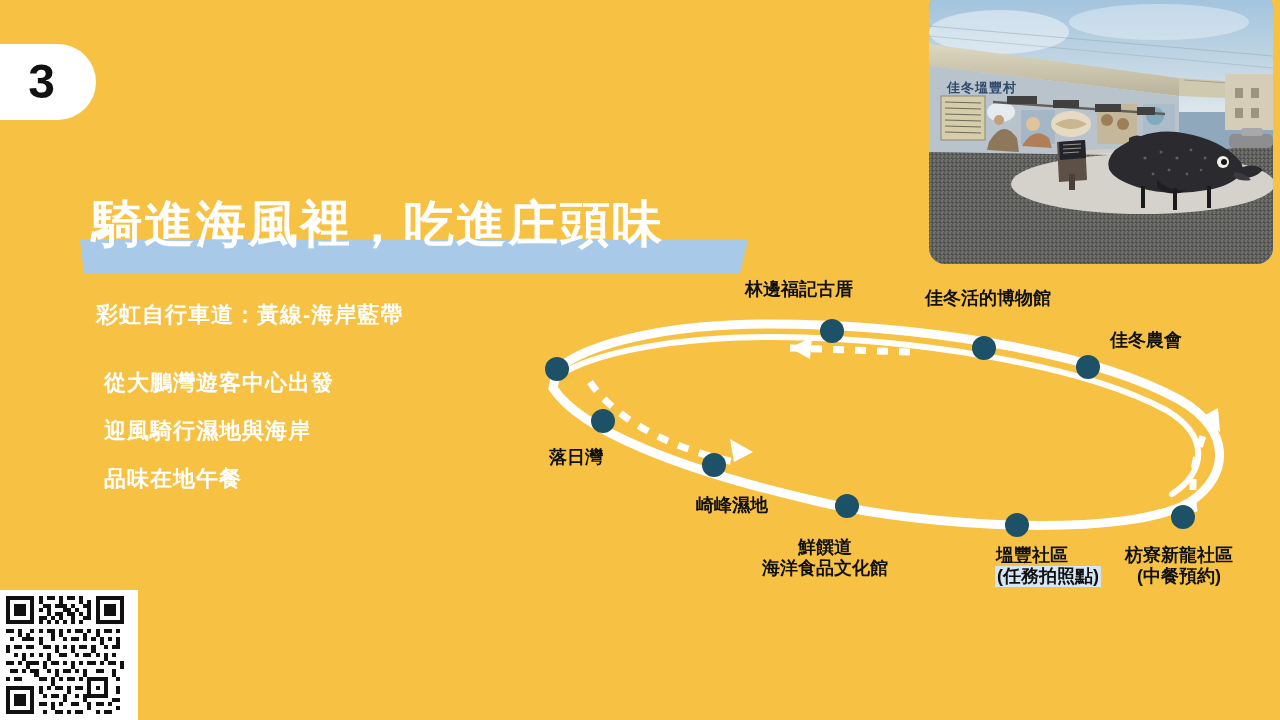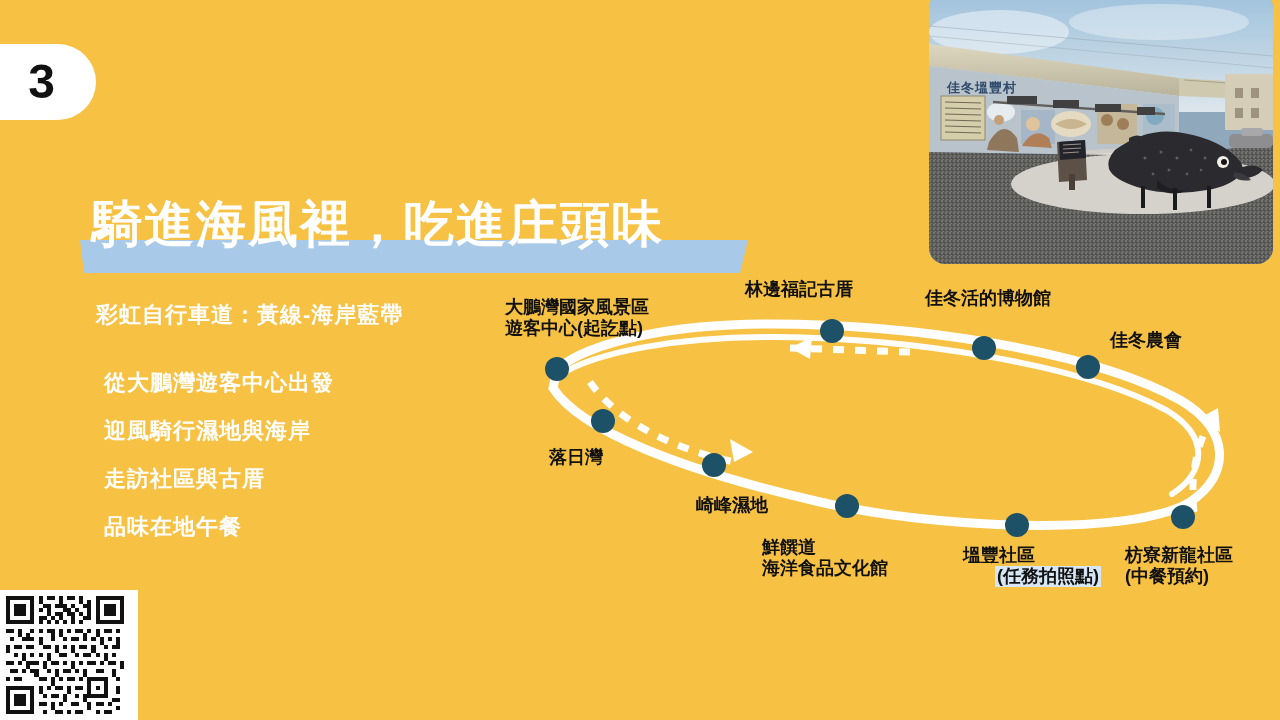--- a/index.html
+++ b/index.html
@@ -141,21 +141,21 @@
 
   .map-label {
     position: absolute;
     font-size: 18px;
     font-weight: bold;
     color: #111111;
     line-height: 1.18;
     white-space: nowrap;
     letter-spacing: 0px;
   }
-  .map-label.center { }
+  .map-label.center { text-align: center; }
   .hl {
     background: #d6e6f5;
     padding: 0 2px;
     display: inline-block;
     margin-left: 32px;
   }
 
   
   #lbl-dapengwan { left: 505px; top: 297px; }
   #lbl-linbian   { left: 745px; top: 279px; }
@@ -180,21 +180,20 @@
     <div class="headline-band"></div>
     <div class="headline-text">騎進海風裡，吃進庄頭味</div>
   </div>
 
   <div class="subhead">彩虹自行車道：黃線-海岸藍帶</div>
 
   <div class="bullets">
     <ul>
       <li>從大鵬灣遊客中心出發</li>
       <li>迎風騎行濕地與海岸</li>
-      <li>走訪社區與古厝</li>
       <li>品味在地午餐</li>
     </ul>
   </div>
 
   <div class="photo-frame">
     <svg class="photo-svg" viewBox="0 0 344 272" preserveAspectRatio="none">
       <defs>
         <linearGradient id="sky" x1="0" y1="0" x2="0" y2="1">
           <stop offset="0%" stop-color="#9fc2dd"></stop>
           <stop offset="60%" stop-color="#c2d6e4"></stop>
@@ -521,24 +520,20 @@
       <circle cx="494" cy="68" r="12" fill="#1d5168"></circle>
       <circle cx="598" cy="87" r="12" fill="#1d5168"></circle>
       <circle cx="693" cy="237" r="12" fill="#1d5168"></circle>
       <circle cx="527" cy="245" r="12" fill="#1d5168"></circle>
       <circle cx="357" cy="226" r="12" fill="#1d5168"></circle>
       <circle cx="224" cy="185" r="12" fill="#1d5168"></circle>
       <circle cx="113" cy="141" r="12" fill="#1d5168"></circle>
     </svg>
   </div>
 
-  <div class="map-label center" id="lbl-dapengwan">
-    <div>大鵬灣國家風景區</div>
-    <div>遊客中心(起訖點)</div>
-  </div>
 
   <div class="map-label center" id="lbl-linbian">
     <div>林邊福記古厝</div>
   </div>
 
   <div class="map-label center" id="lbl-jiadong-museum">
     <div>佳冬活的博物館</div>
   </div>
 
   <div class="map-label center" id="lbl-jiadong-farm">

